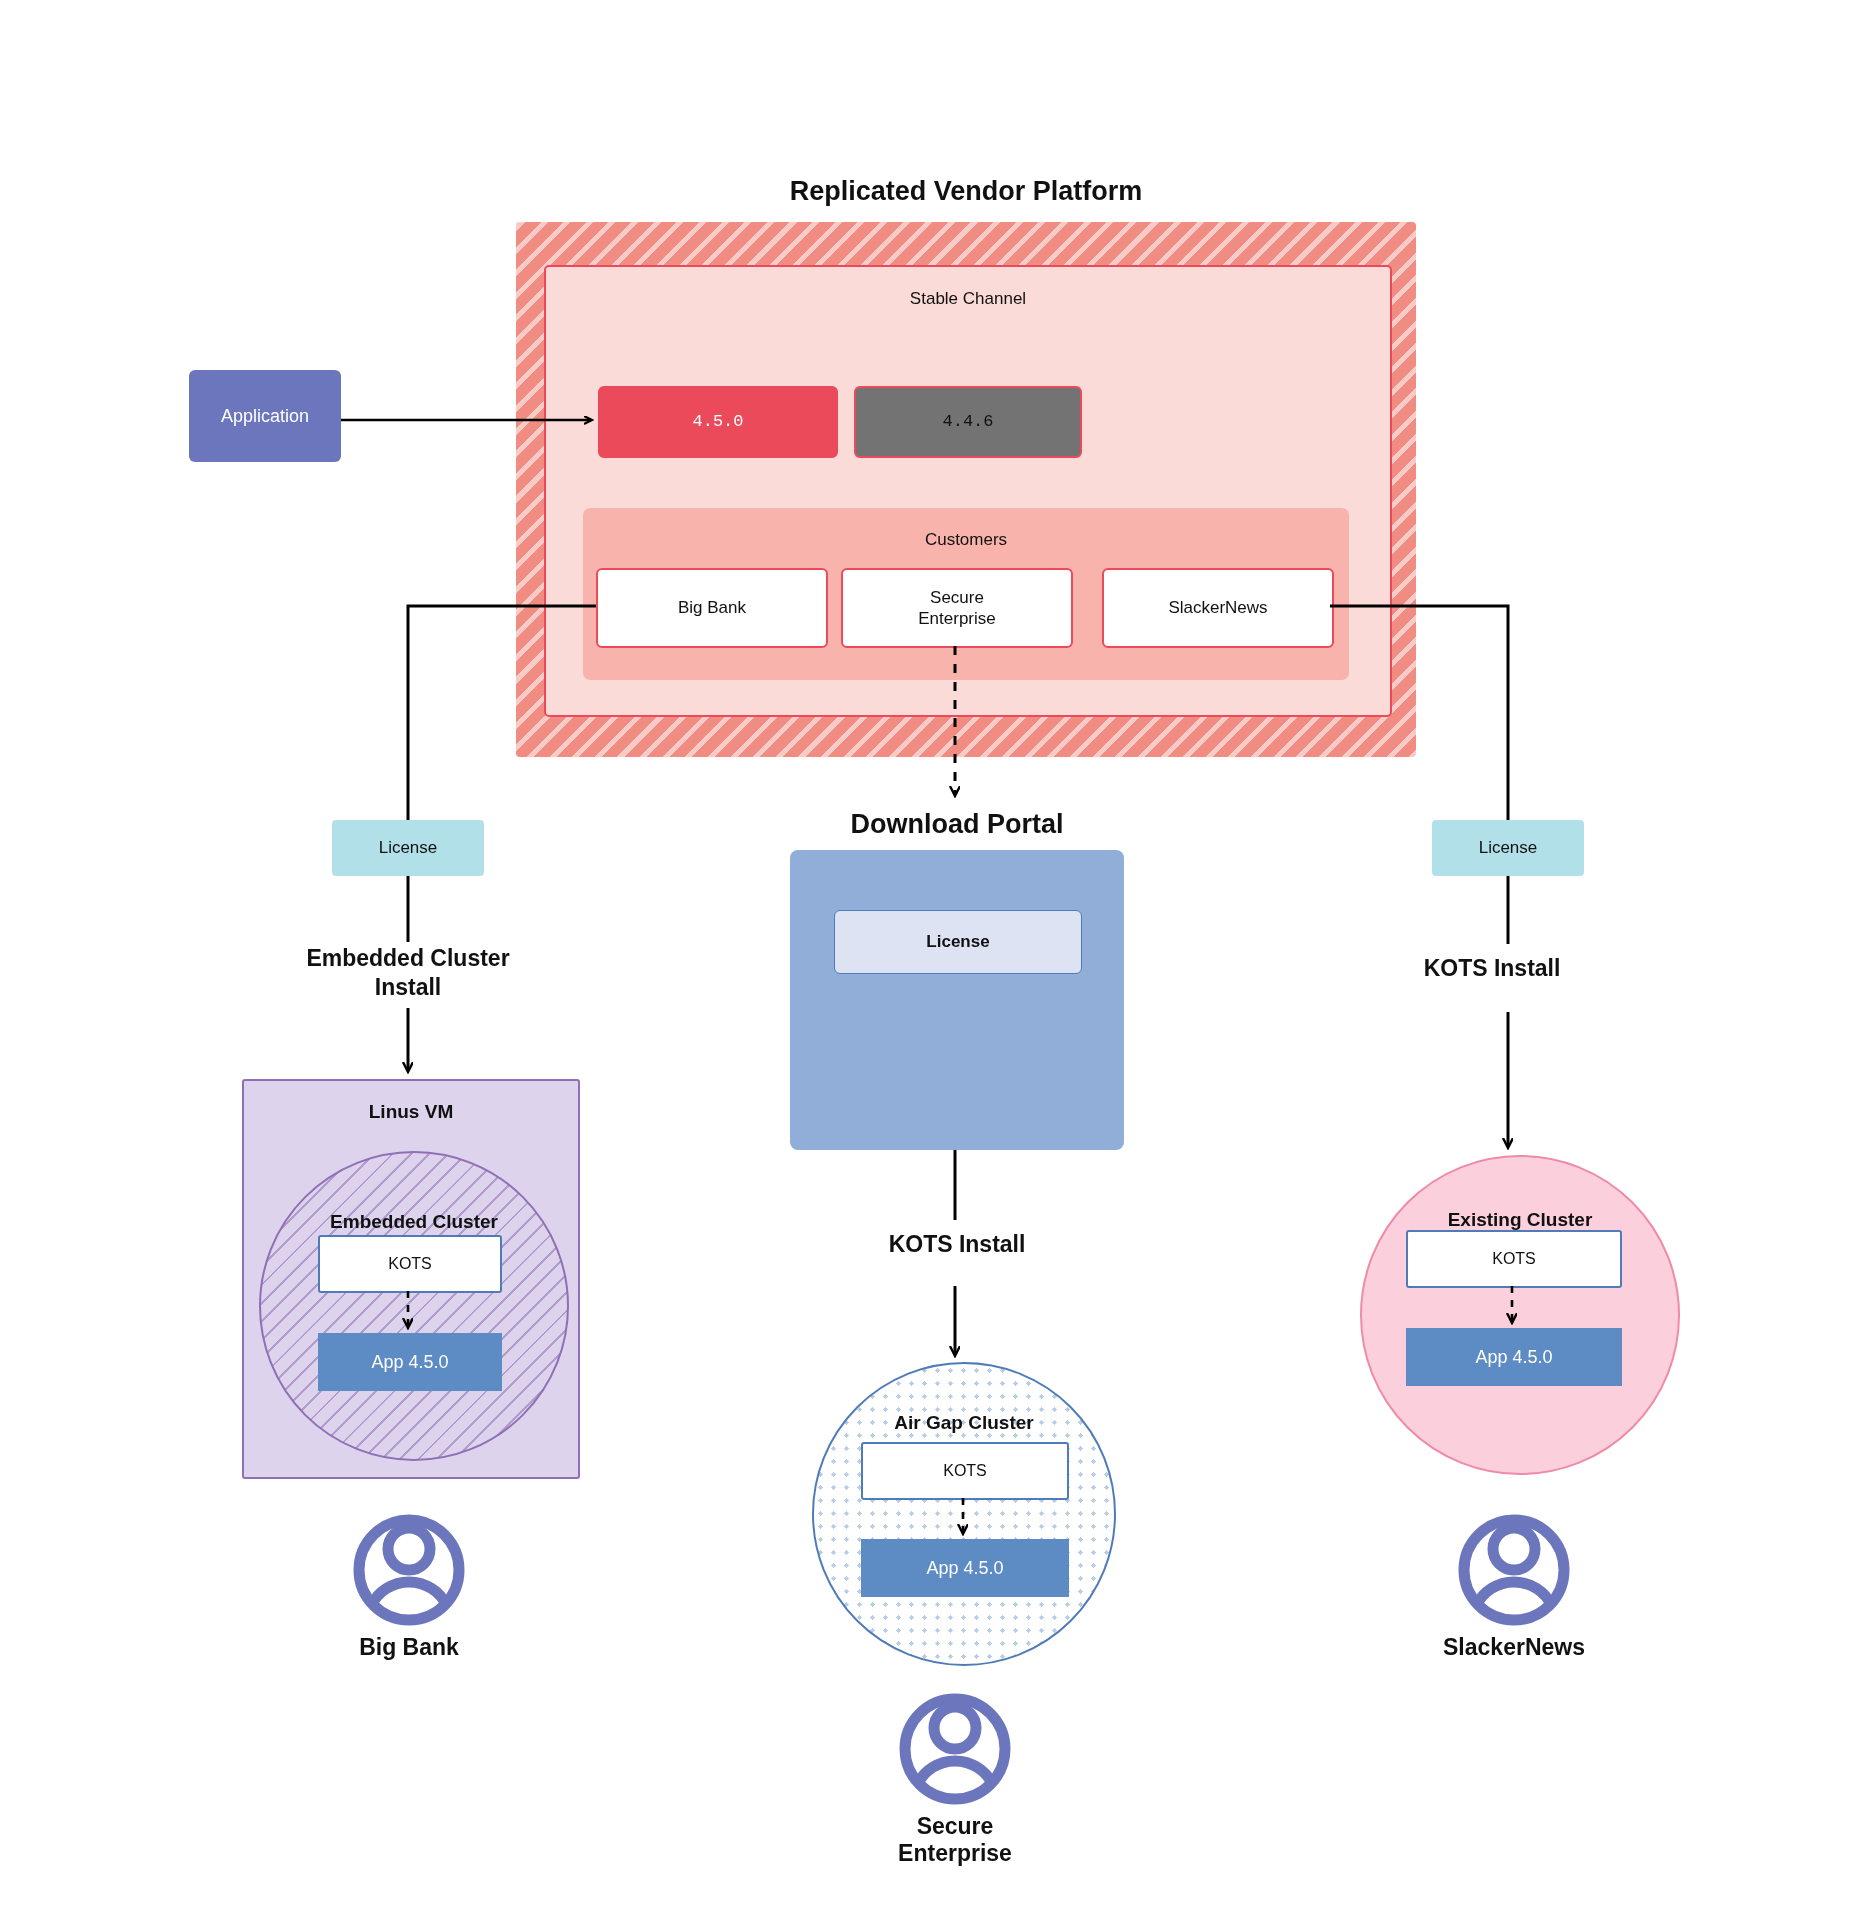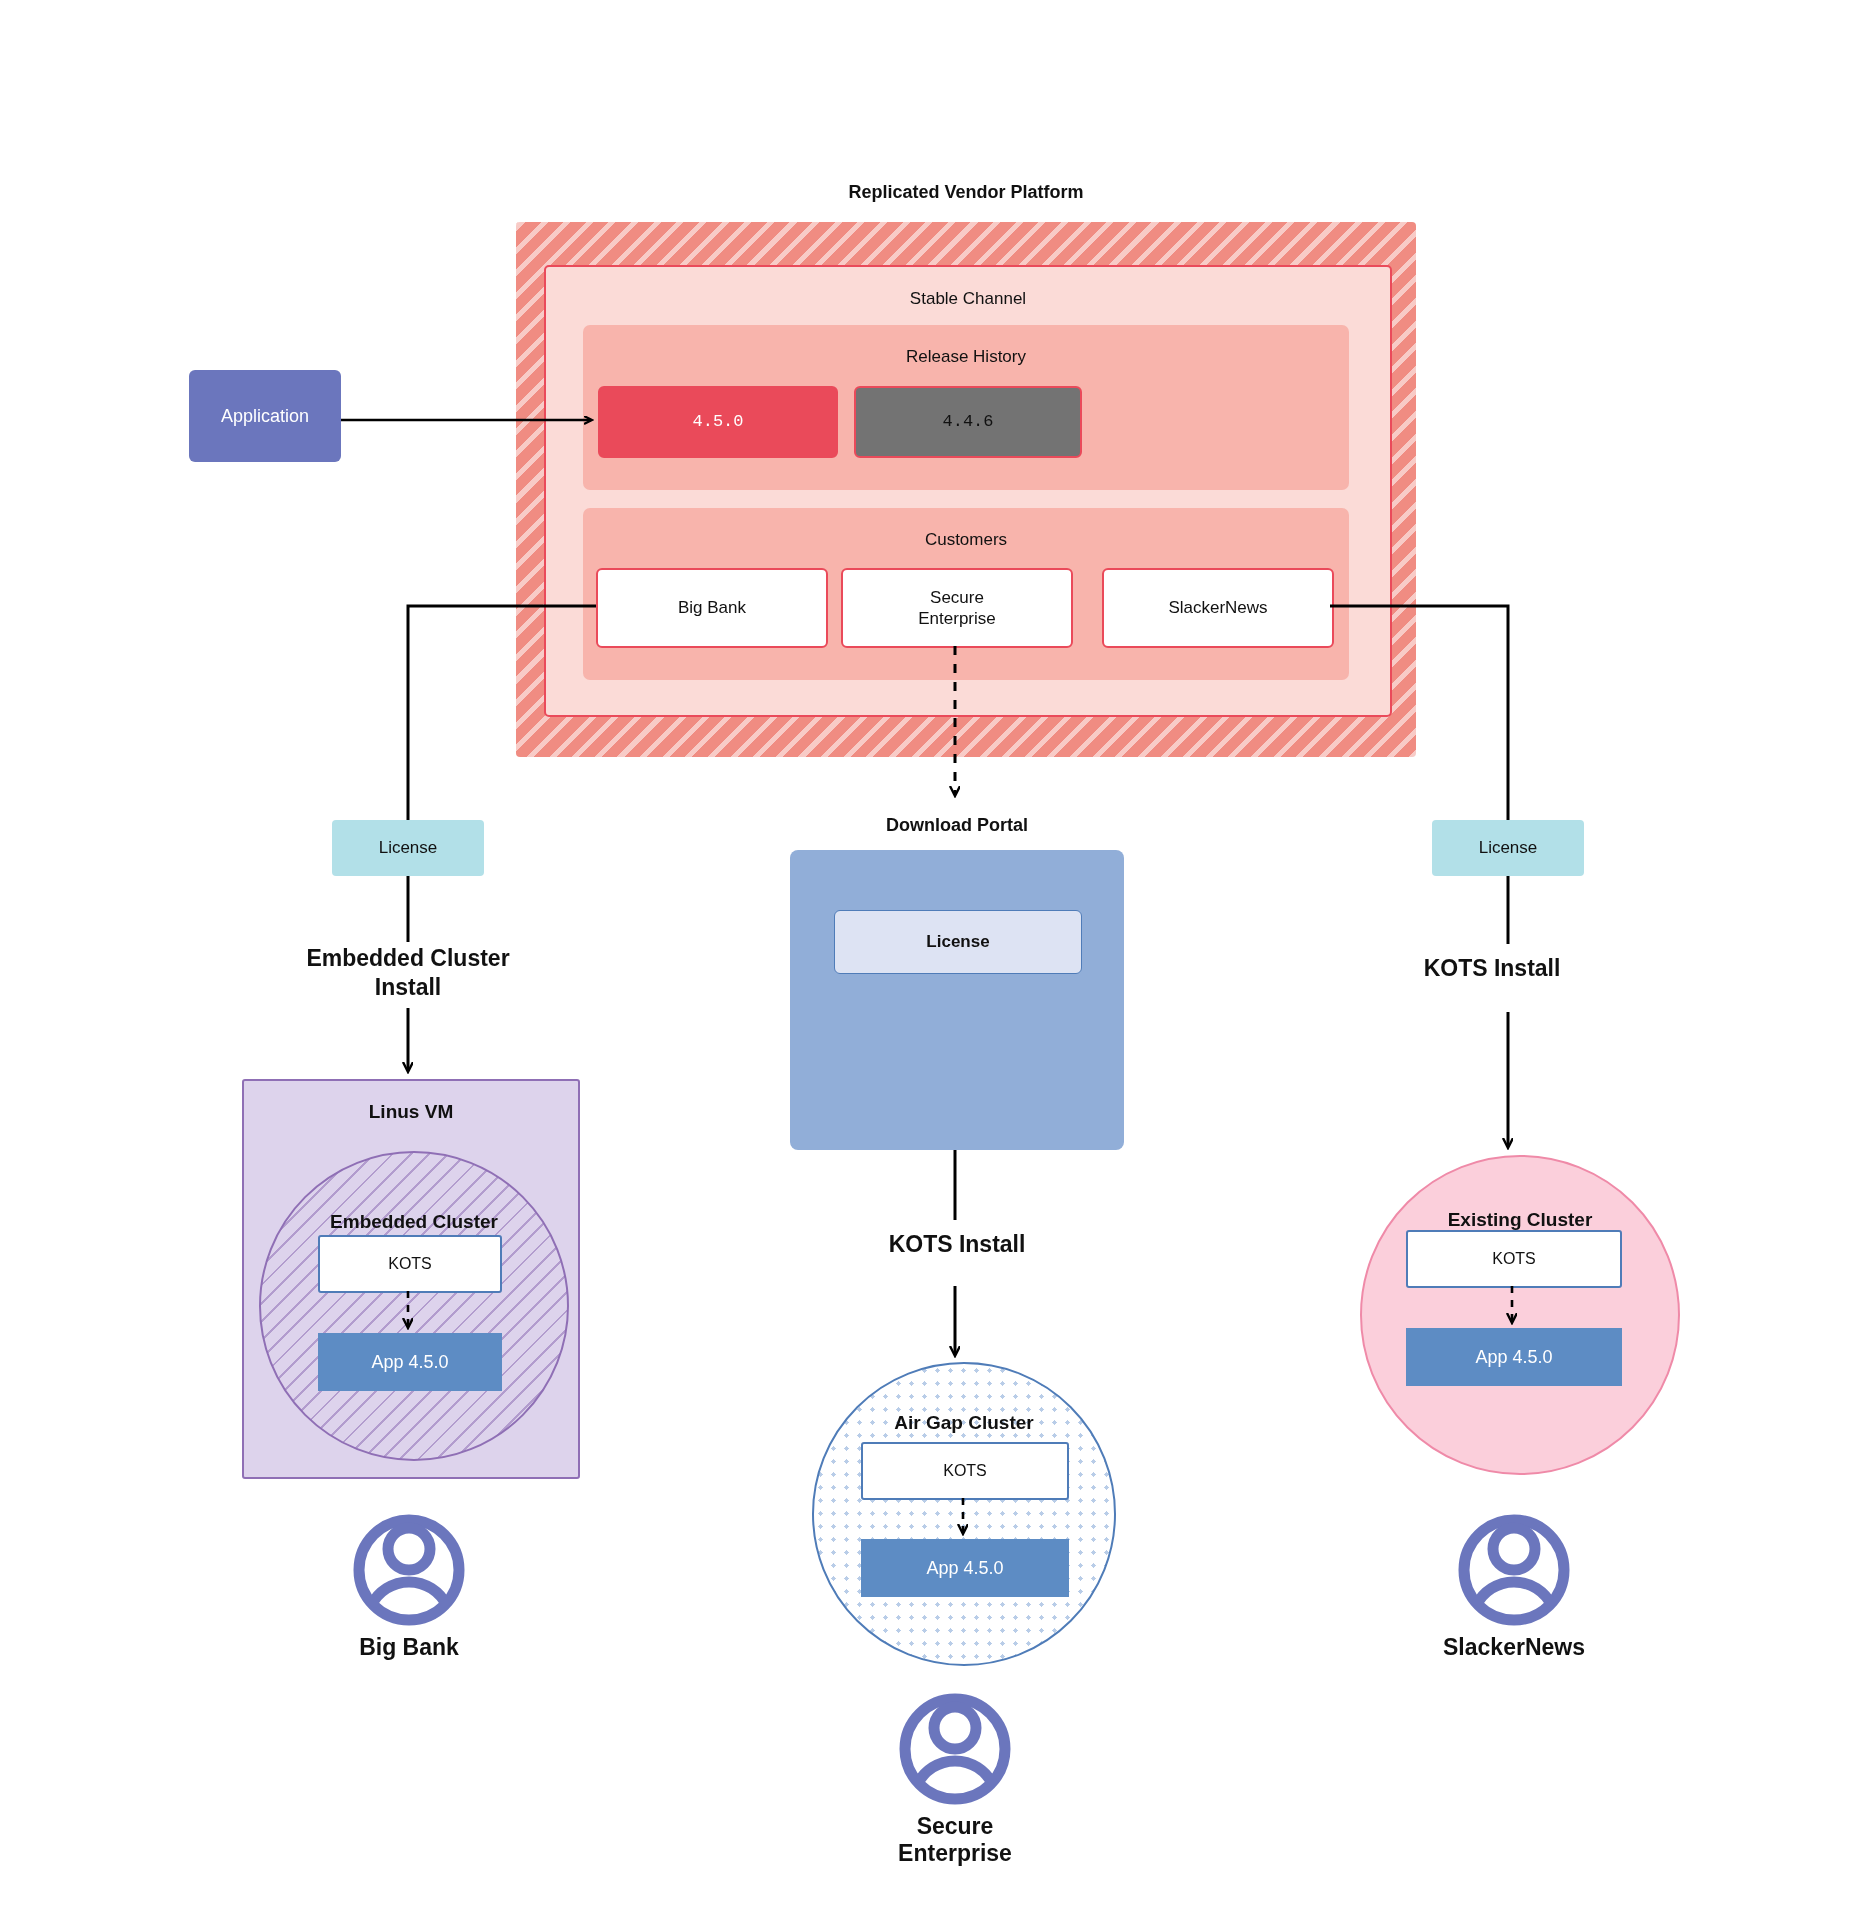--- a/index.html
+++ b/index.html
@@ -16,21 +16,21 @@
     background:#ffffff;
   }
   .abs{position:absolute;}
   .ctr{
     display:flex;align-items:center;justify-content:center;
     text-align:center;line-height:1.25;
   }
 
   
   .title-lg{
-    font-size:18px;font-weight:700;color:#111;
+    font-size:27px;font-weight:700;color:#111;
   }
   .title-md{
     font-size:19px;font-weight:600;color:#111;
   }
   .title-sm{
     font-size:17px;font-weight:400;color:#111;
   }
   .edge-label{
     font-size:23px;font-weight:700;color:#111;
   }
@@ -172,23 +172,20 @@
 <div id="stage">
 
   <div class="abs ctr title-lg" style="left:516px;top:176px;width:900px;height:32px;">Replicated Vendor Platform</div>
 
   <div class="abs" id="vendor-frame"></div>
 
   <div class="abs" id="stable-channel">
     <div class="panel-head title-sm" style="top:22px;">Stable Channel</div>
   </div>
 
-  <div class="abs" id="release-history-panel">
-    <div class="panel-head title-sm" style="top:22px;">Release History</div>
-  </div>
 
   <div class="abs ctr rel-box" id="rel-450">4.5.0</div>
   <div class="abs ctr rel-box" id="rel-446">4.4.6</div>
 
   <div class="abs" id="customers-panel">
     <div class="panel-head title-sm" style="top:22px;">Customers</div>
   </div>
 
   <div class="abs ctr cust-box" id="cust-bigbank">Big Bank</div>
   <div class="abs ctr cust-box" id="cust-secure" style="white-space:pre-line;">Secure

